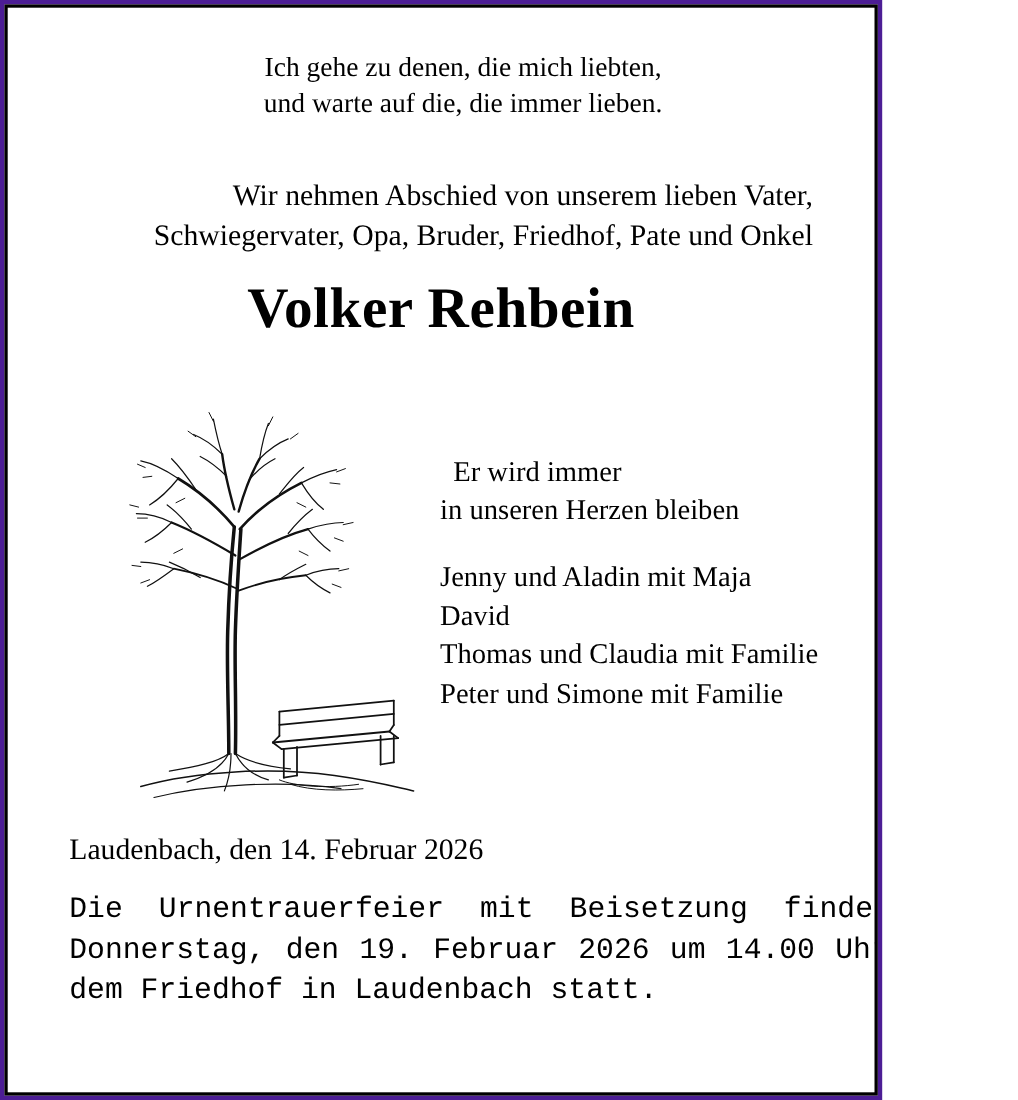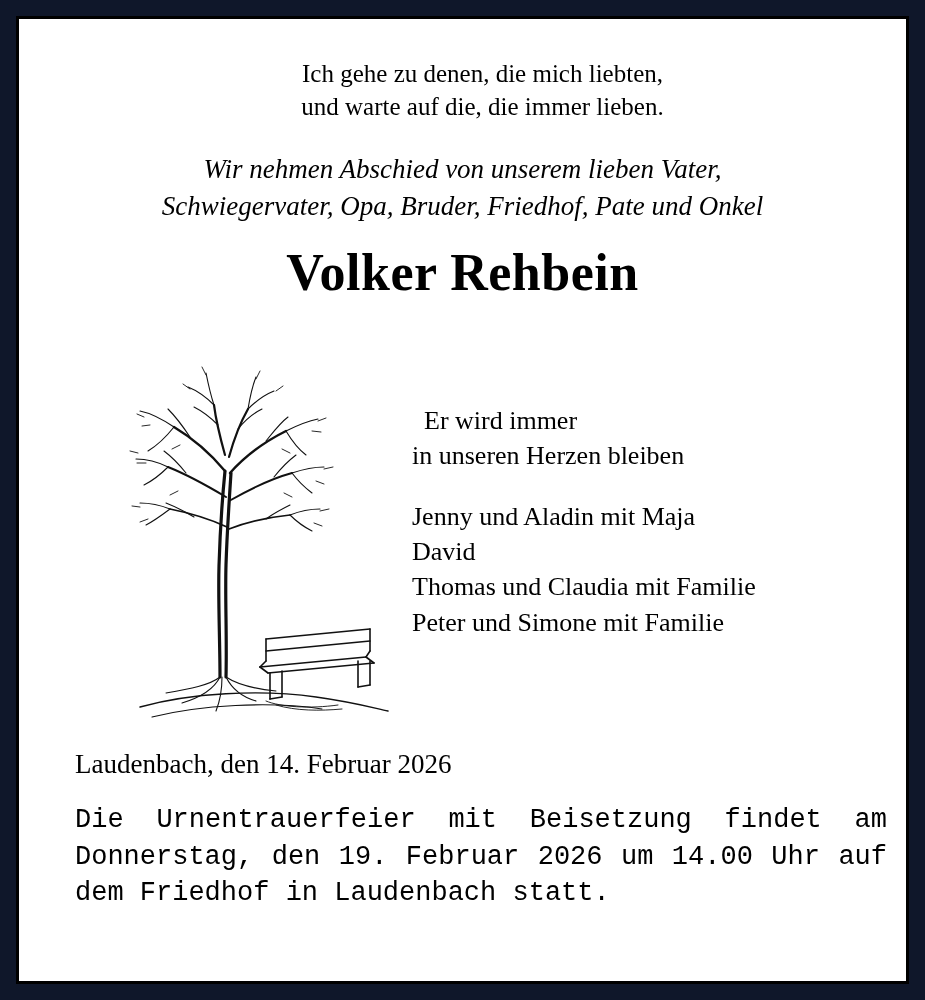--- a/index.html
+++ b/index.html
@@ -8,25 +8,25 @@
     background: #ffffff;
   }
   body {
     width: 925px;
     height: 1000px;
     font-family: "Liberation Serif", serif;
     color: #000000;
     overflow: hidden;
   }
   .page {
-    width: 925px;
+    width: 802px;
     height: 1000px;
     box-sizing: border-box;
-    background: #0f172a;
-    padding: 16px;
+    background: #4c1d95;
+    padding: 4px;
   }
   .card {
     width: 100%;
     height: 100%;
     box-sizing: border-box;
     background: #ffffff;
     border: 3px solid #000000;
     position: relative;
     overflow: hidden;
   }
@@ -40,25 +40,24 @@
   .motto {
     text-align: center;
     font-size: 25px;
     line-height: 1.32;
     margin-left: 40px;
     margin-top: 4px;
   }
   .motto div { white-space: nowrap; }
 
   .intro {
-    margin-top: 28px;
+    margin-top: 48px;
     font-size: 27px;
     line-height: 1.36;
-    text-align: center;
-    font-style: italic;
+    text-align: right;
   }
   .intro div { white-space: nowrap; }
 
   .name {
     text-align: center;
     font-weight: bold;
     font-size: 52px;
     letter-spacing: 0.5px;
     margin-top: 22px;
     line-height: 1.05;

